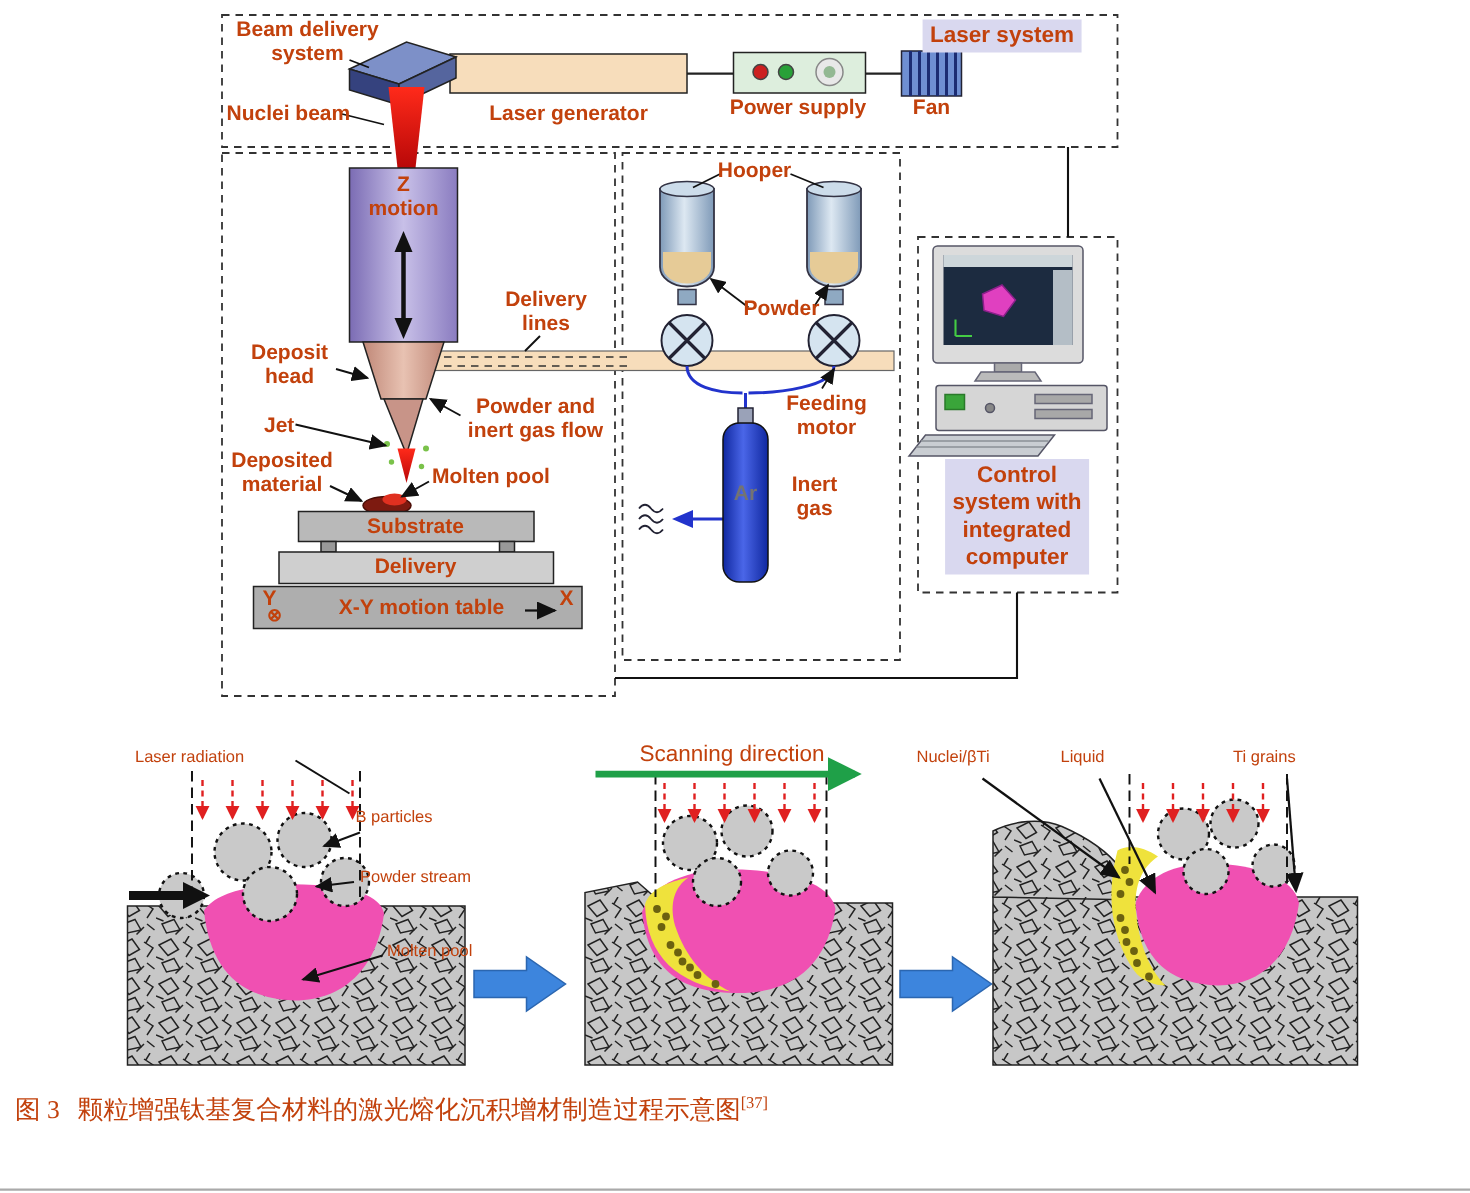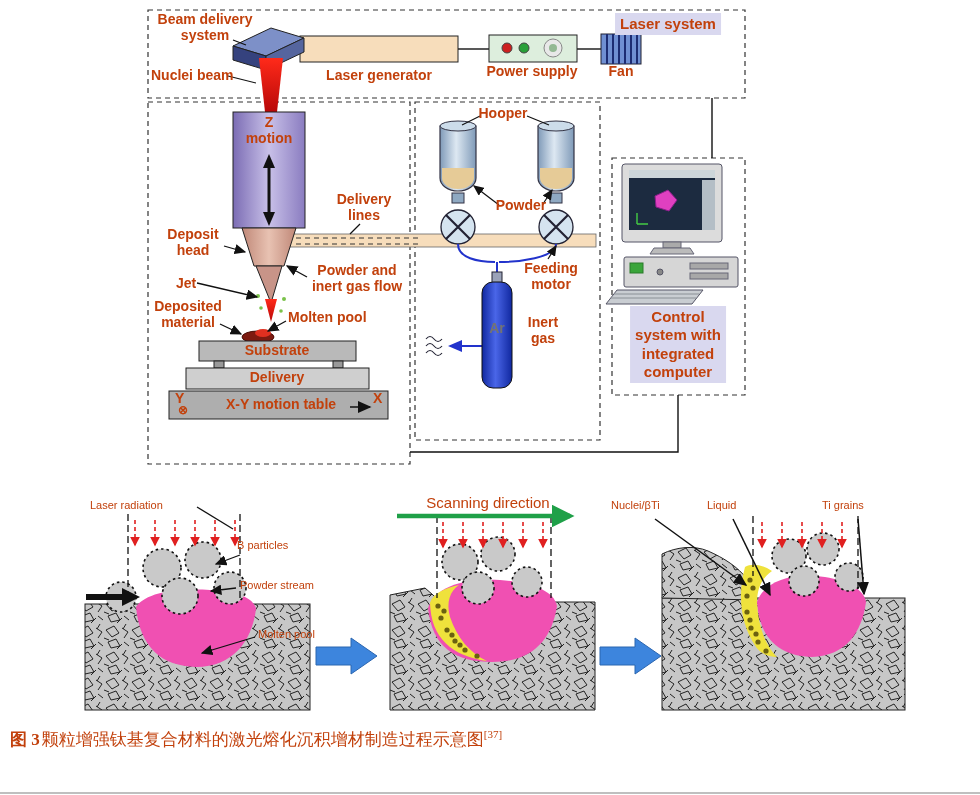--- a/index.html
+++ b/index.html
@@ -9,21 +9,21 @@
   svg.layer{position:absolute;left:0;top:0}
   .lb,.lbL,.bt,.pl,.plc,.cap{position:absolute;color:#c2410c}
   .lb{transform:translateX(-50%);font-weight:bold;font-size:14px;text-align:center;white-space:pre-line;line-height:1.12}
   .lbL{font-weight:bold;font-size:14px;white-space:pre-line;line-height:1.12}
   .bt{transform:translateX(-50%);font-weight:bold;font-size:15px;text-align:center;white-space:pre-line;line-height:1.22;background:#d9d8ef;padding:2px 5px}
   .pl{font-size:11px;white-space:pre-line;line-height:1.1}
   .plc{transform:translateX(-50%);font-size:15px;text-align:center;white-space:pre-line}
   .white{color:#737373}
   .sm{font-size:12px;font-weight:bold}
   .cap{font-family:"Liberation Serif","DejaVu Serif",serif}
-  .cap .bold{font-weight:bold;margin-right:2px}
+  .cap .bold{font-weight:normal;margin-right:12px}
   .cap sup{font-size:11px}
   .capzh{font-size:17px}
   .capen{font-size:16px}
 </style>
 </head>
 <body>
 
 <div class="fig">
 
 <svg class="layer" width="980" height="795" viewBox="0 0 980 795">

